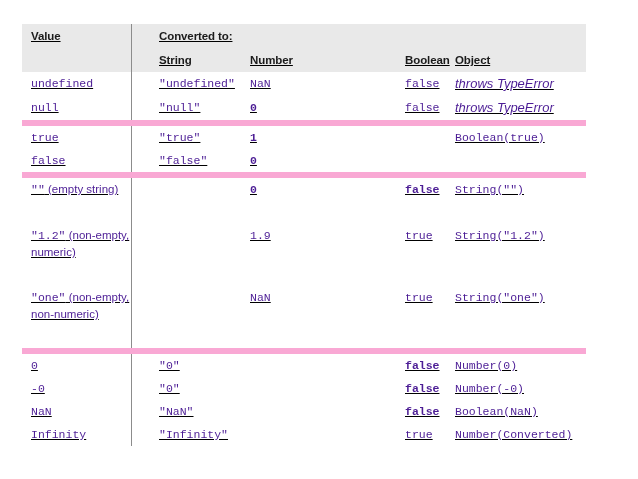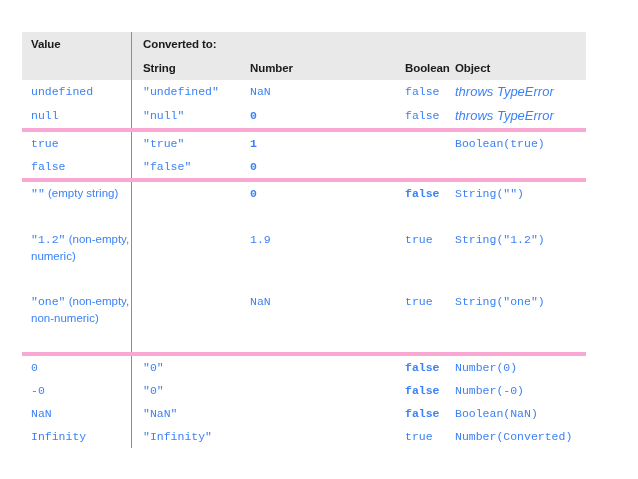--- a/index.html
+++ b/index.html
@@ -11,22 +11,23 @@
     width: 638px;
     height: 479px;
     overflow: hidden;
     font-family: "Liberation Sans", sans-serif;
     -webkit-font-smoothing: antialiased;
   }
 
   #table-wrap {
     position: absolute;
     left: 22px;
-    top: 32px;
+    top: 24px;
     width: 564px;
+    text-decoration: underline;
   }
 
   
   .hdr-band {
     background: #e9e9e9;
     position: relative;
   }
   .hdr-row {
     display: flex;
     align-items: center;
@@ -35,21 +36,21 @@
   .hdr-row .cell {
     font-weight: bold;
     font-size: 11.5px;
     color: #1b1b1b;
     font-family: "Liberation Sans", sans-serif;
     letter-spacing: -0.1px;
   }
 
   
   .c-value   { width: 109px; flex: none; padding-left: 9px; box-sizing: border-box; }
-  .c-string  { width: 119px; flex: none; padding-left: 12px; box-sizing: border-box; }
+  .c-string  { width: 119px; flex: none; padding-left: 28px; box-sizing: border-box; }
   .c-number  { width: 139px; flex: none; box-sizing: border-box; }
   .c-boolean { width:  66px; flex: none; box-sizing: border-box; padding-left: 16px; }
   .c-object  { width: 152px; flex: none; box-sizing: border-box; }
 
   
   .tbody {
     position: relative;
   }
   
   .vrule {
@@ -66,31 +67,31 @@
     top: 0;
     bottom: 0;
     width: 1px;
     background: #8c8c8c;
   }
 
   .group {
     position: relative;
   }
   .group + .group {
-    border-top: 4px solid #f9a8d4;
+    border-top: 6px solid #f9a8d4;
   }
 
   .row {
     display: flex;
     align-items: flex-start;
     min-height: 23px;
   }
   .row .cell {
     font-size: 12px;
-    color: #3b82f6;
+    color: #4c1d95;
     line-height: 23px;
   }
   .mono {
     font-family: "Liberation Mono", "DejaVu Sans Mono", monospace;
     font-size: 11.5px;
   }
   .sans {
     font-family: "Liberation Sans", sans-serif;
     font-size: 11.5px;
   }

